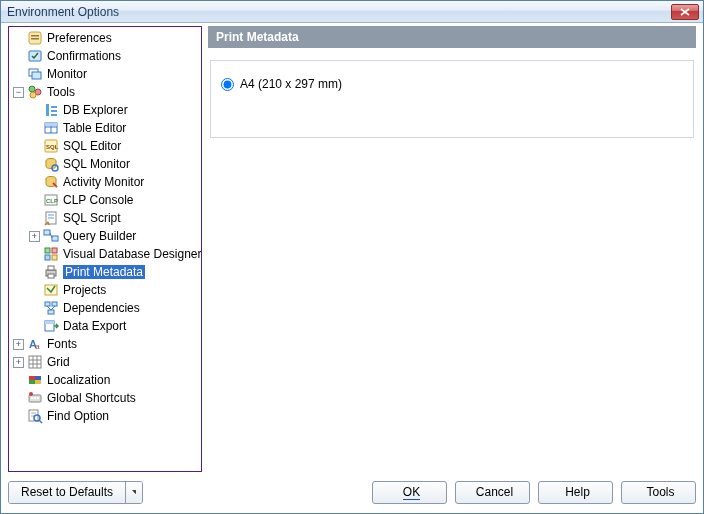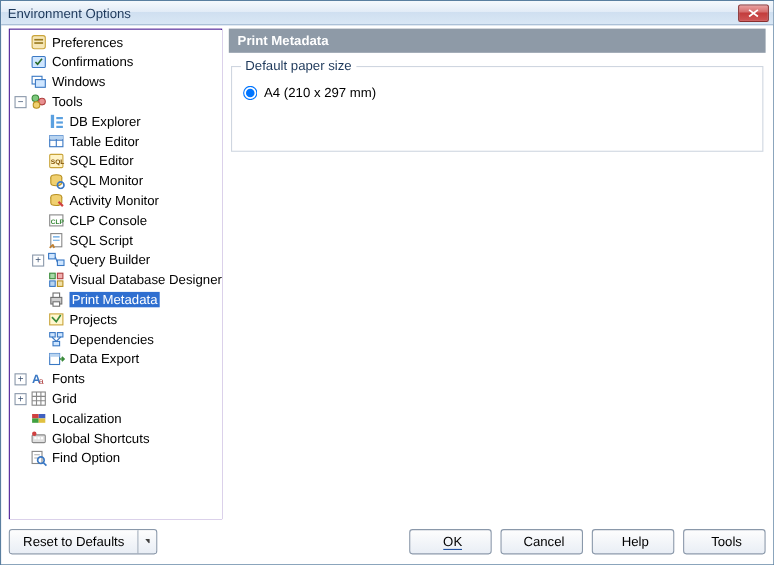--- a/index.html
+++ b/index.html
@@ -228,21 +228,21 @@
         </li>
       <li>
           <div class="node">
             <span class="toggle-spacer"></span>
             <span class="icon">
               <svg width="16" height="16">
                 <rect x="2" y="3" width="9" height="7" fill="#fff" stroke="#3a78c4"></rect>
                 <rect x="5" y="6" width="9" height="7" fill="#cfe6ff" stroke="#3a78c4"></rect>
               </svg>
             </span>
-            <span class="label">Windows</span>
+            <span class="label">Monitor</span>
           </div>
         </li>
       <li>
         <div class="node">
             <span class="toggle">−</span>
             <span class="icon">
               <svg width="16" height="16">
                 <circle cx="5" cy="5" r="3" fill="#7fc97f" stroke="#3a8a3a"></circle>
                 <circle cx="11" cy="8" r="3" fill="#e89090" stroke="#b04040"></circle>
                 <circle cx="6" cy="11" r="3" fill="#f0d070" stroke="#b89020"></circle>
@@ -495,21 +495,20 @@
             </span>
             <span class="label">Find Option</span>
           </div>
         </li>
     </ul>
   </div>
 
   <div class="right-panel">
     <div class="section-header">Print Metadata</div>
     <fieldset class="groupbox">
-      <div class="groupbox-title">Default paper size</div>
       <label class="radio-row">
         <input type="radio" name="paper" checked="" style="">
         <span>A4 (210 x 297 mm)</span>
       </label>
     </fieldset>
   </div>
 </div>
 
 <div class="footer">
   <div class="btn-split">

